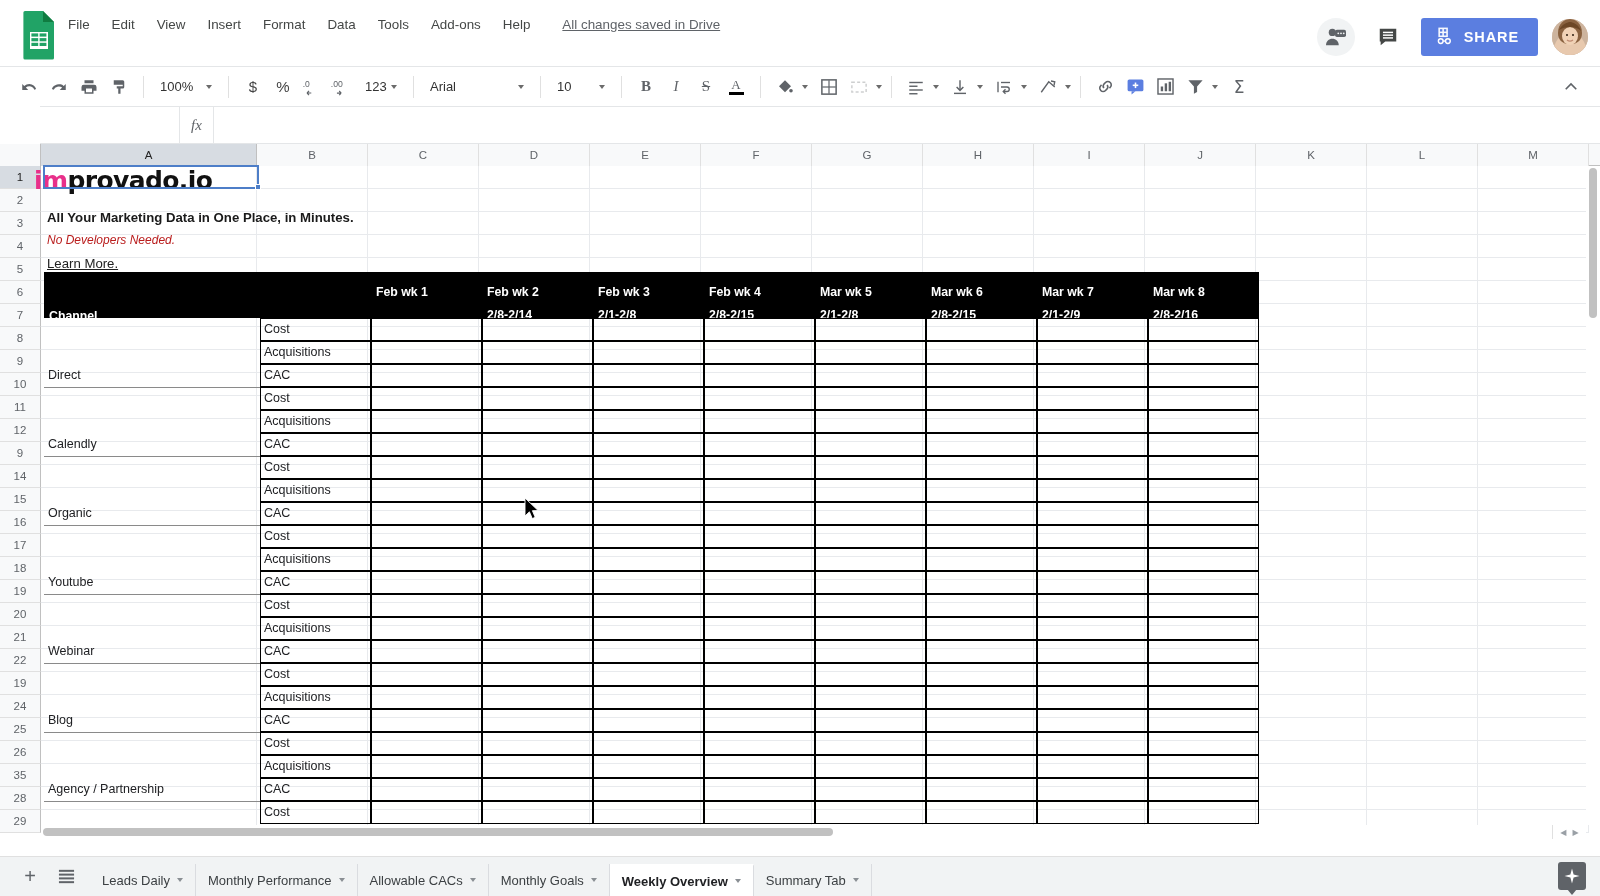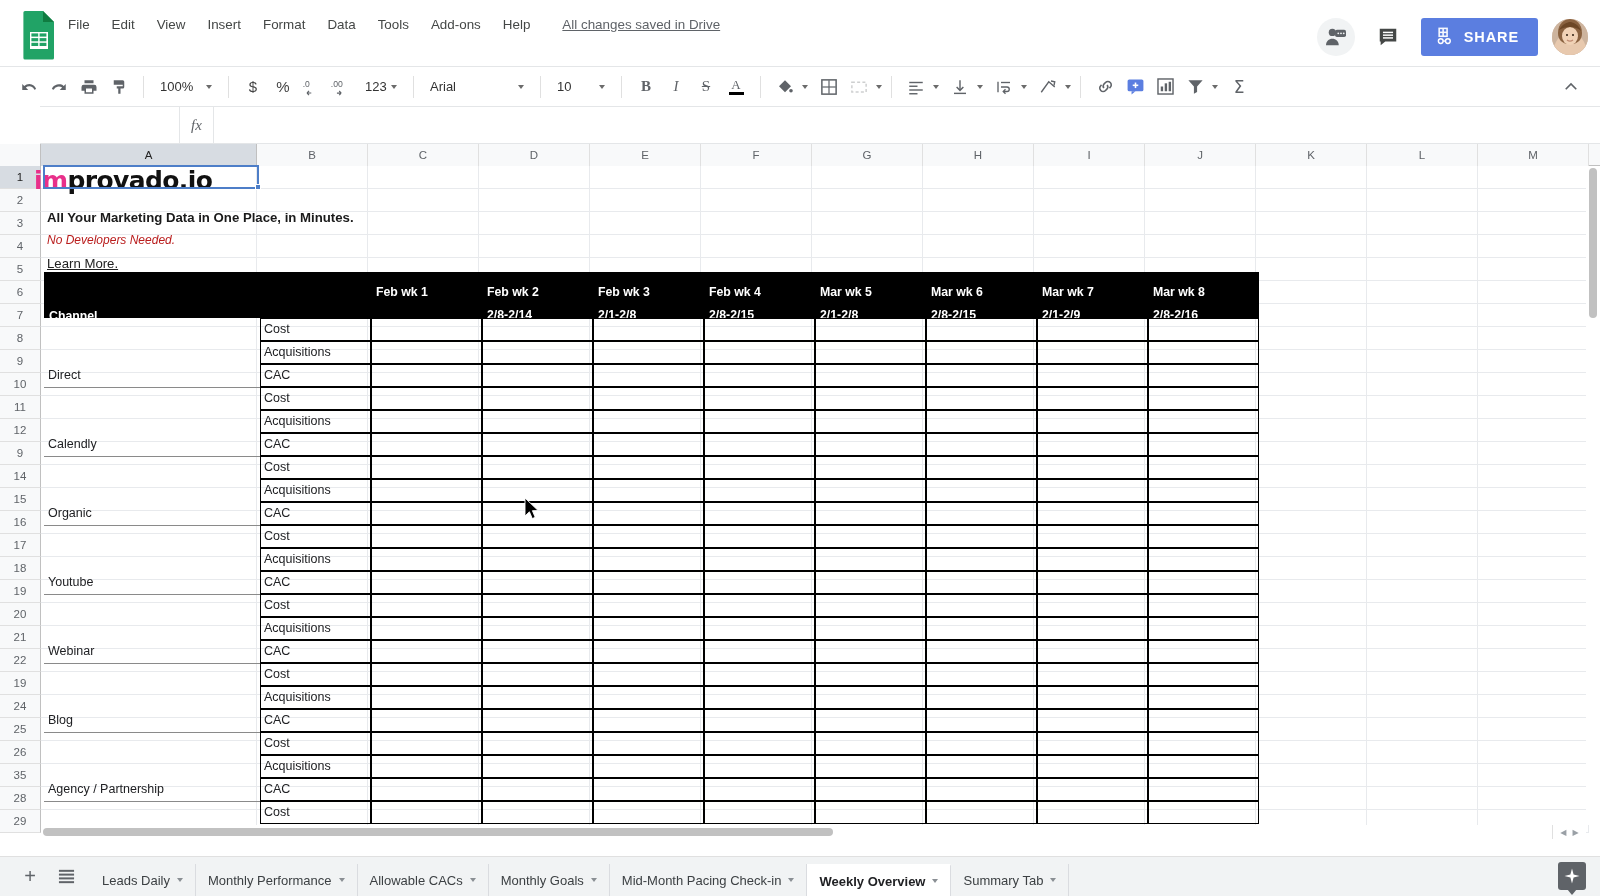--- a/index.html
+++ b/index.html
@@ -1446,24 +1446,20 @@
         <span class="tcaret"></span>
       </div>
       <div class="tab">
         <span>Allowable CACs</span>
         <span class="tcaret"></span>
       </div>
       <div class="tab">
         <span>Monthly Goals</span>
         <span class="tcaret"></span>
       </div>
-      <div class="tab">
-        <span>Mid-Month Pacing Check-in</span>
-        <span class="tcaret"></span>
-      </div>
       <div class="tab active">
         <span>Weekly Overview</span>
         <span class="tcaret"></span>
       </div>
       <div class="tab">
         <span>Summary Tab</span>
         <span class="tcaret"></span>
       </div>
     </div>
   <div class="explore-btn">

